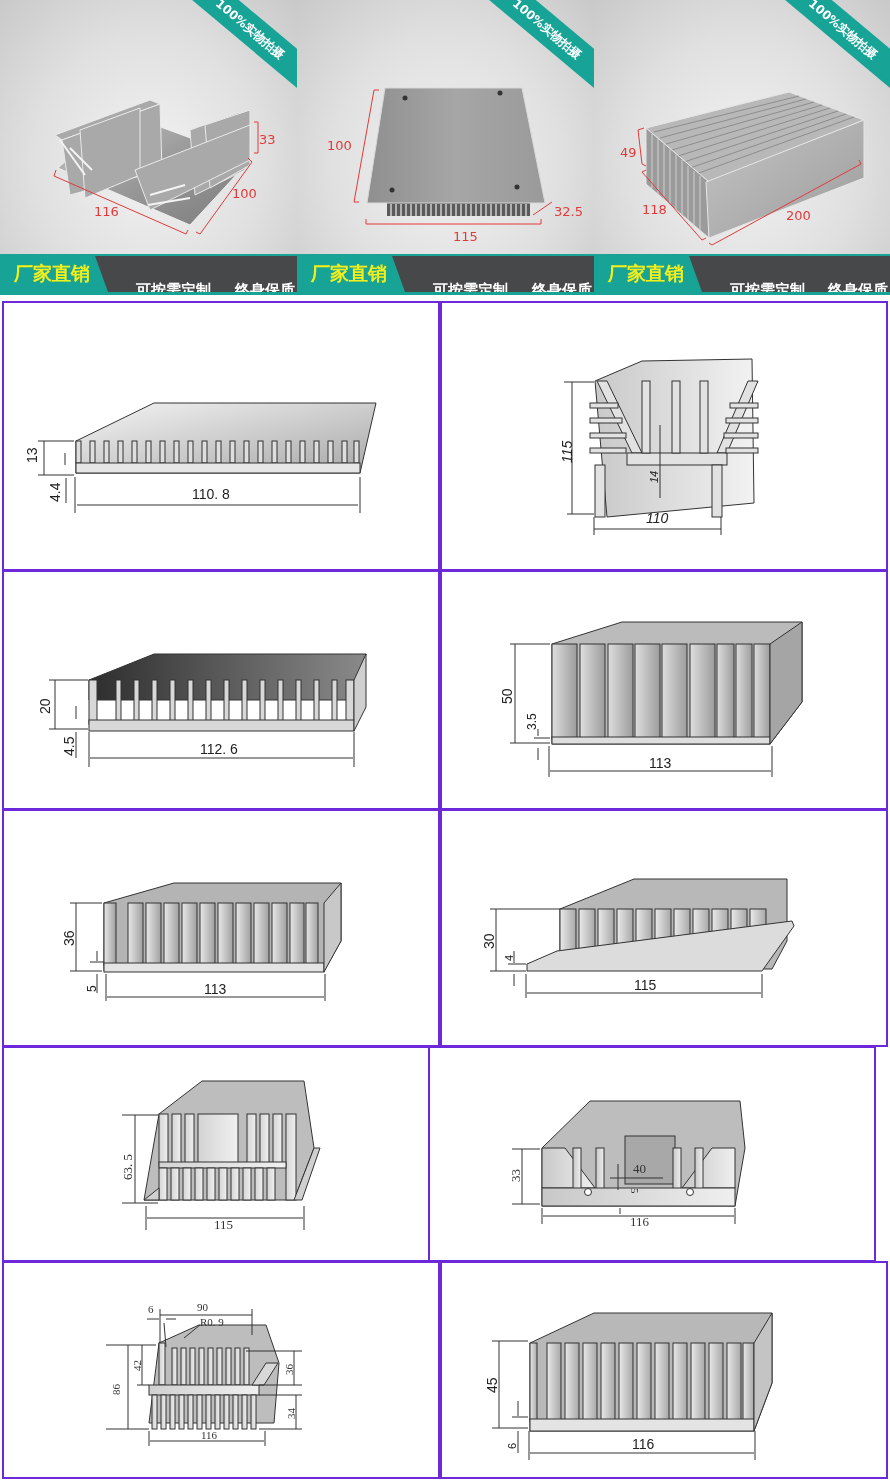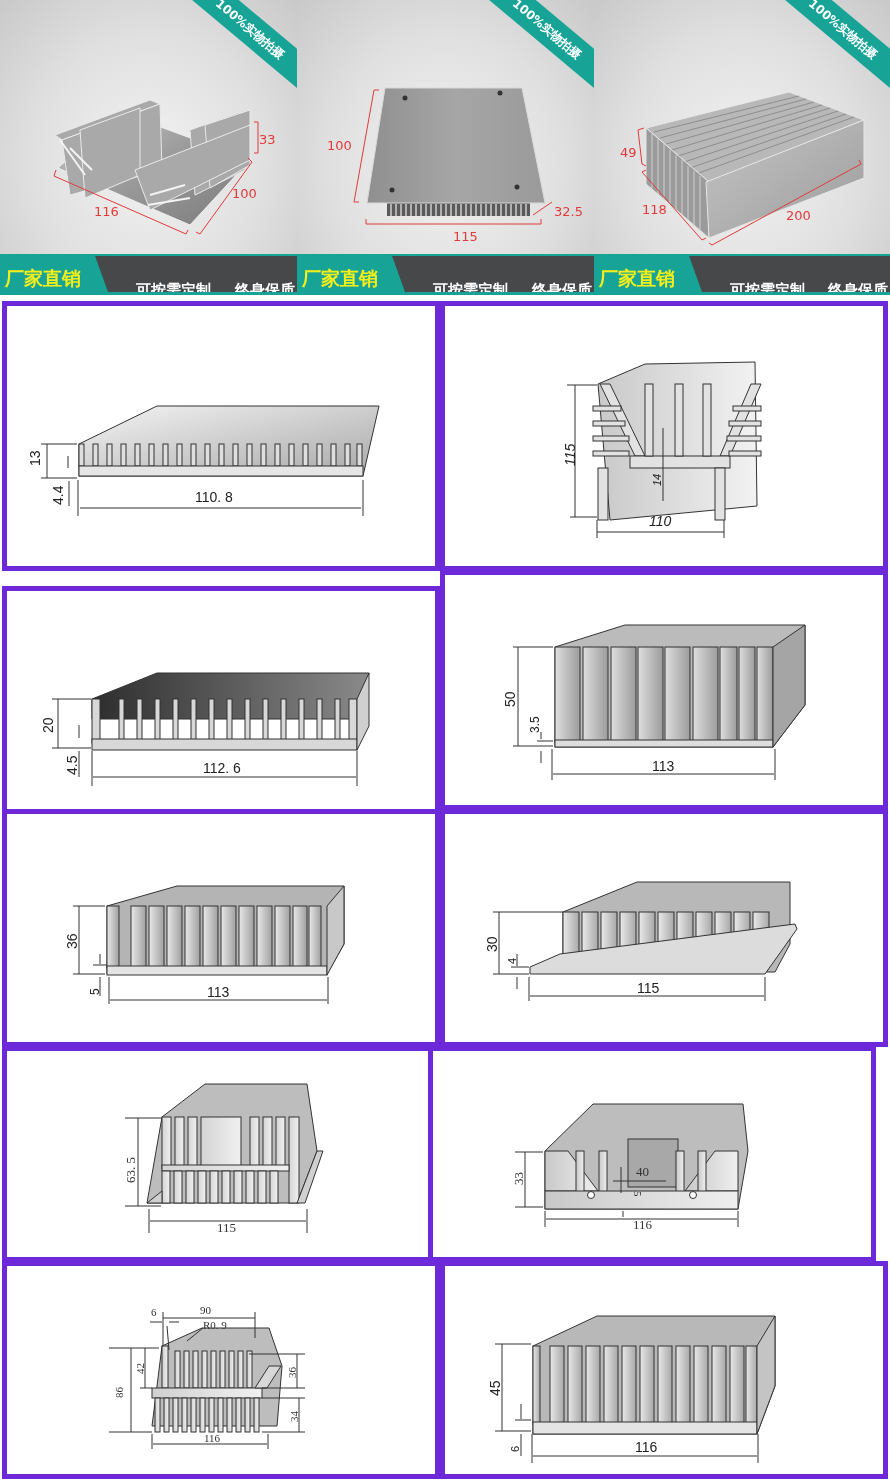--- a/index.html
+++ b/index.html
@@ -15,32 +15,32 @@
 
   .ribbon { position: absolute; right: -38px; top: 14px; width: 170px; height: 30px;
             background: #17a497; transform: rotate(40deg); transform-origin: center;
             display: flex; align-items: center; justify-content: center; }
   .ribbon span { color: #fff; font-weight: bold; font-size: 12px; letter-spacing: 0; white-space: nowrap; }
 
   .photo-bar { position: absolute; left: 0; bottom: 3px; width: 100%; height: 36px; background: #47484a; }
   .photo-bar .teal-top { position: absolute; left: 0; top: -2px; width: 100%; height: 2px; background: #17a497; }
   .photo-bar .brand { position: absolute; left: 0; top: 0; height: 36px; width: 108px;
                       background: #17a497; clip-path: polygon(0 0, 88% 0, 100% 100%, 0 100%);
-                      display: flex; align-items: flex-end; padding-left: 5px; }
+                      display: flex; align-items: center; padding-left: 14px; }
   .photo-bar .brand span { color: #f4ee1a; font-weight: bold; font-size: 19px; letter-spacing: 0; }
   .photo-bar .slogans { position: absolute; left: 116px; right: 2px; top: 0; height: 44px;
                         display: flex; align-items: flex-end; justify-content: space-between; margin-left: 20px; }
   .photo-bar .slogans span { color: #fff; font-weight: bold; font-size: 15px; }
   .photo-bar .teal-bottom { position: absolute; left: 0; bottom: -3px; width: 100%; height: 3px; background: #17a497; }
 
   .dim-red { fill: #e23a3a; font-family: "DejaVu Sans", sans-serif; font-size: 13px; font-weight: normal; }
 
   
   .grid { position: absolute; left: 0; top: 298px; width: 890px; height: 1182px; background: #ffffff; }
-  .cell { position: absolute; border: 5px solid #6d28d9; background: #fff; overflow: hidden; }
+  .cell { position: absolute; border: 2px solid #6d28d9; background: #fff; overflow: hidden; }
   .cell svg { position: absolute; left: 0; top: 0; }
   .dim { font-family: "Liberation Sans", sans-serif; font-size: 14px; fill: #222; }
   .dim-serif { font-family: "Liberation Serif", serif; font-size: 13px; fill: #333; }
 </style>
 </head>
 <body>
 
 <div class="photo-strip">
 
   <div class="photo p1">
@@ -314,21 +314,21 @@
         <line x1="279" y1="214" x2="279" y2="232"></line>
           <line x1="152" y1="226" x2="279" y2="226"></line>
         <line x1="218" y1="122" x2="218" y2="195"></line>
       </g>
       <text class="dim" transform="translate(130,160) rotate(-90)">115</text>
       <text class="dim" transform="translate(216,180) rotate(-90)" style="font-size:11px">14</text>
       <text class="dim" x="204" y="220">110</text>
     </svg>
   </div>
 
-  <div class="cell" style="left:2px; top:288px; width:438px; height:240px;text-align:center;">
+  <div class="cell" style="left:2px; top:272px; width:438px; height:240px;text-align:center;">
     <svg width="438" height="240">
       <defs>
           <linearGradient id="g3" x1="0" y1="0" x2="1" y2="0">
             <stop offset="0" stop-color="#2d2d2d"></stop>
             <stop offset="1" stop-color="#8a8a8a"></stop>
           </linearGradient>
         </defs>
       <polygon points="85,108 150,82 362,82 350,128 85,128" fill="url(#g3)" stroke="#333"></polygon>
       <g fill="#d8d8d8" stroke="#333">
         <rect x="85" y="108" width="8" height="44"></rect>

